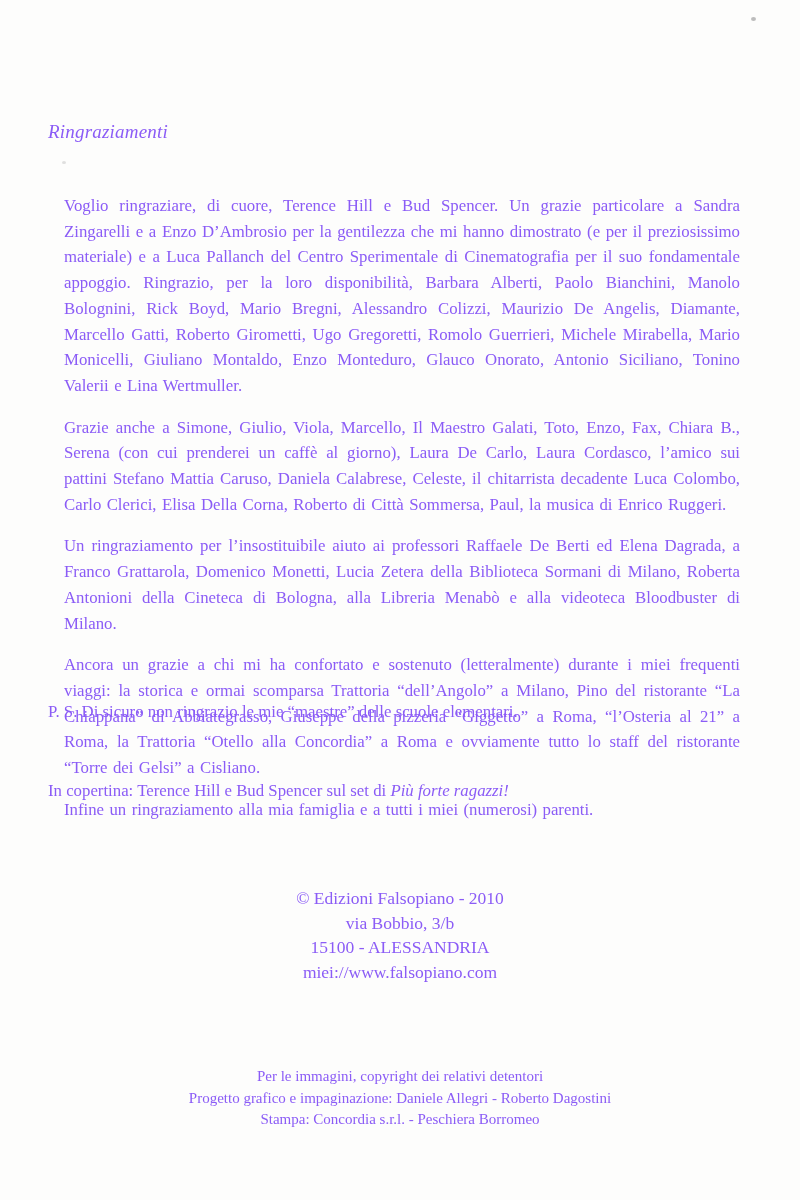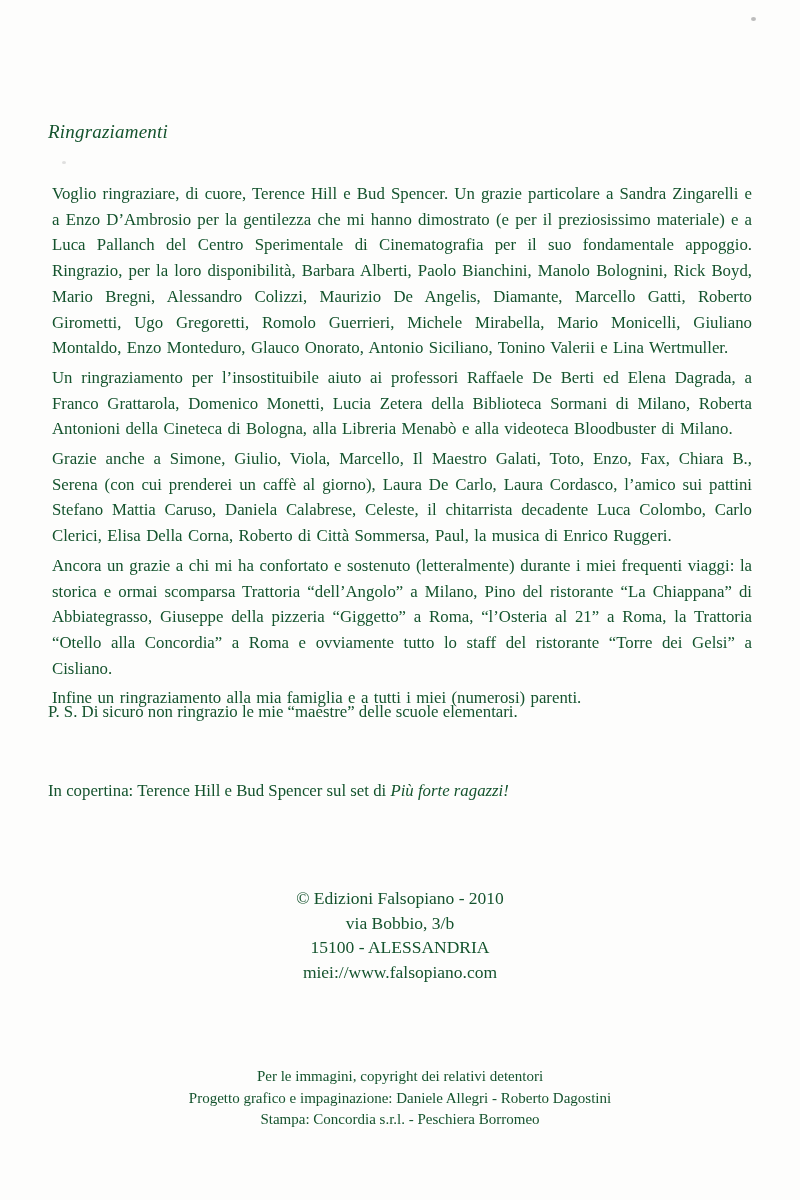--- a/index.html
+++ b/index.html
@@ -2,21 +2,21 @@
 <html><head>
 <meta charset="utf-8">
 <style>
   html, body { margin: 0; padding: 0; background: #e8e8e8; }
   .page {
     position: relative;
     width: 800px;
     height: 1200px;
     background: #fdfdfc;
     font-family: "Liberation Serif", serif;
-    color: #14532d;
+    color: #8b5cf6;
     overflow: hidden;
     margin: 0 auto;
   }
   .title {
     position: absolute;
     top: 121px;
     left: 48px;
     font-style: italic;
     font-size: 19px;
     letter-spacing: 0.2px;
@@ -24,21 +24,21 @@
   .body-text {
     position: absolute;
     top: 177px;
     left: 48px;
     width: 708px;
     font-size: 16.8px;
     line-height: 25.7px;
     text-align: justify;
     text-justify: inter-word;
   }
-  .body-text p { margin: 4px; word-spacing: 1.2px; }
+  .body-text p { margin: 16px; word-spacing: 1.2px; }
   .ps-line {
     position: absolute;
     top: 702px;
     left: 48px;
     width: 708px;
     font-size: 16.8px;
   }
   .cover-line {
     position: absolute;
     top: 781px;
@@ -91,22 +91,22 @@
 
 <div class="page">
 
   <div class="speck"></div>
   <div class="speck2"></div>
 
   <div class="title">Ringraziamenti</div>
 
   <div class="body-text">
     <p>Voglio ringraziare, di cuore, Terence Hill e Bud Spencer. Un grazie particolare a Sandra Zingarelli e a Enzo D’Ambrosio per la gentilezza che mi hanno dimostrato (e per il preziosissimo materiale) e a Luca Pallanch del Centro Sperimentale di Cinematografia per il suo fondamentale appoggio. Ringrazio, per la loro disponibilità, Barbara Alberti, Paolo Bianchini, Manolo Bolognini, Rick Boyd, Mario Bregni, Alessandro Colizzi, Maurizio De Angelis, Diamante, Marcello Gatti, Roberto Girometti, Ugo Gregoretti, Romolo Guerrieri, Michele Mirabella, Mario Monicelli, Giuliano Montaldo, Enzo Monteduro, Glauco Onorato, Antonio Siciliano, Tonino Valerii e Lina Wertmuller.</p>
+    <p>Grazie anche a Simone, Giulio, Viola, Marcello, Il Maestro Galati, Toto, Enzo, Fax, Chiara B., Serena (con cui prenderei un caffè al giorno), Laura De Carlo, Laura Cordasco, l’amico sui pattini Stefano Mattia Caruso, Daniela Calabrese, Celeste, il chitarrista decadente Luca Colombo, Carlo Clerici, Elisa Della Corna, Roberto di Città Sommersa, Paul, la musica di Enrico Ruggeri.</p>
     <p>Un ringraziamento per l’insostituibile aiuto ai professori Raffaele De Berti ed Elena Dagrada, a Franco Grattarola, Domenico Monetti, Lucia Zetera della Biblioteca Sormani di Milano, Roberta Antonioni della Cineteca di Bologna, alla Libreria Menabò e alla videoteca Bloodbuster di Milano.</p>
-    <p>Grazie anche a Simone, Giulio, Viola, Marcello, Il Maestro Galati, Toto, Enzo, Fax, Chiara B., Serena (con cui prenderei un caffè al giorno), Laura De Carlo, Laura Cordasco, l’amico sui pattini Stefano Mattia Caruso, Daniela Calabrese, Celeste, il chitarrista decadente Luca Colombo, Carlo Clerici, Elisa Della Corna, Roberto di Città Sommersa, Paul, la musica di Enrico Ruggeri.</p>
     <p>Ancora un grazie a chi mi ha confortato e sostenuto (letteralmente) durante i miei frequenti viaggi: la storica e ormai scomparsa Trattoria “dell’Angolo” a Milano, Pino del ristorante “La Chiappana” di Abbiategrasso, Giuseppe della pizzeria “Giggetto” a Roma, “l’Osteria al 21” a Roma, la Trattoria “Otello alla Concordia” a Roma e ovviamente tutto lo staff del ristorante “Torre dei Gelsi” a Cisliano.</p>
     <p>Infine un ringraziamento alla mia famiglia e a tutti i miei (numerosi) parenti.</p>
   </div>
 
   <div class="ps-line">P. S. Di sicuro non ringrazio le mie “maestre” delle scuole elementari.</div>
 
   <div class="cover-line">
     <span>In copertina: Terence Hill e Bud Spencer sul set di </span><em>Più forte ragazzi!</em>
   </div>
 

